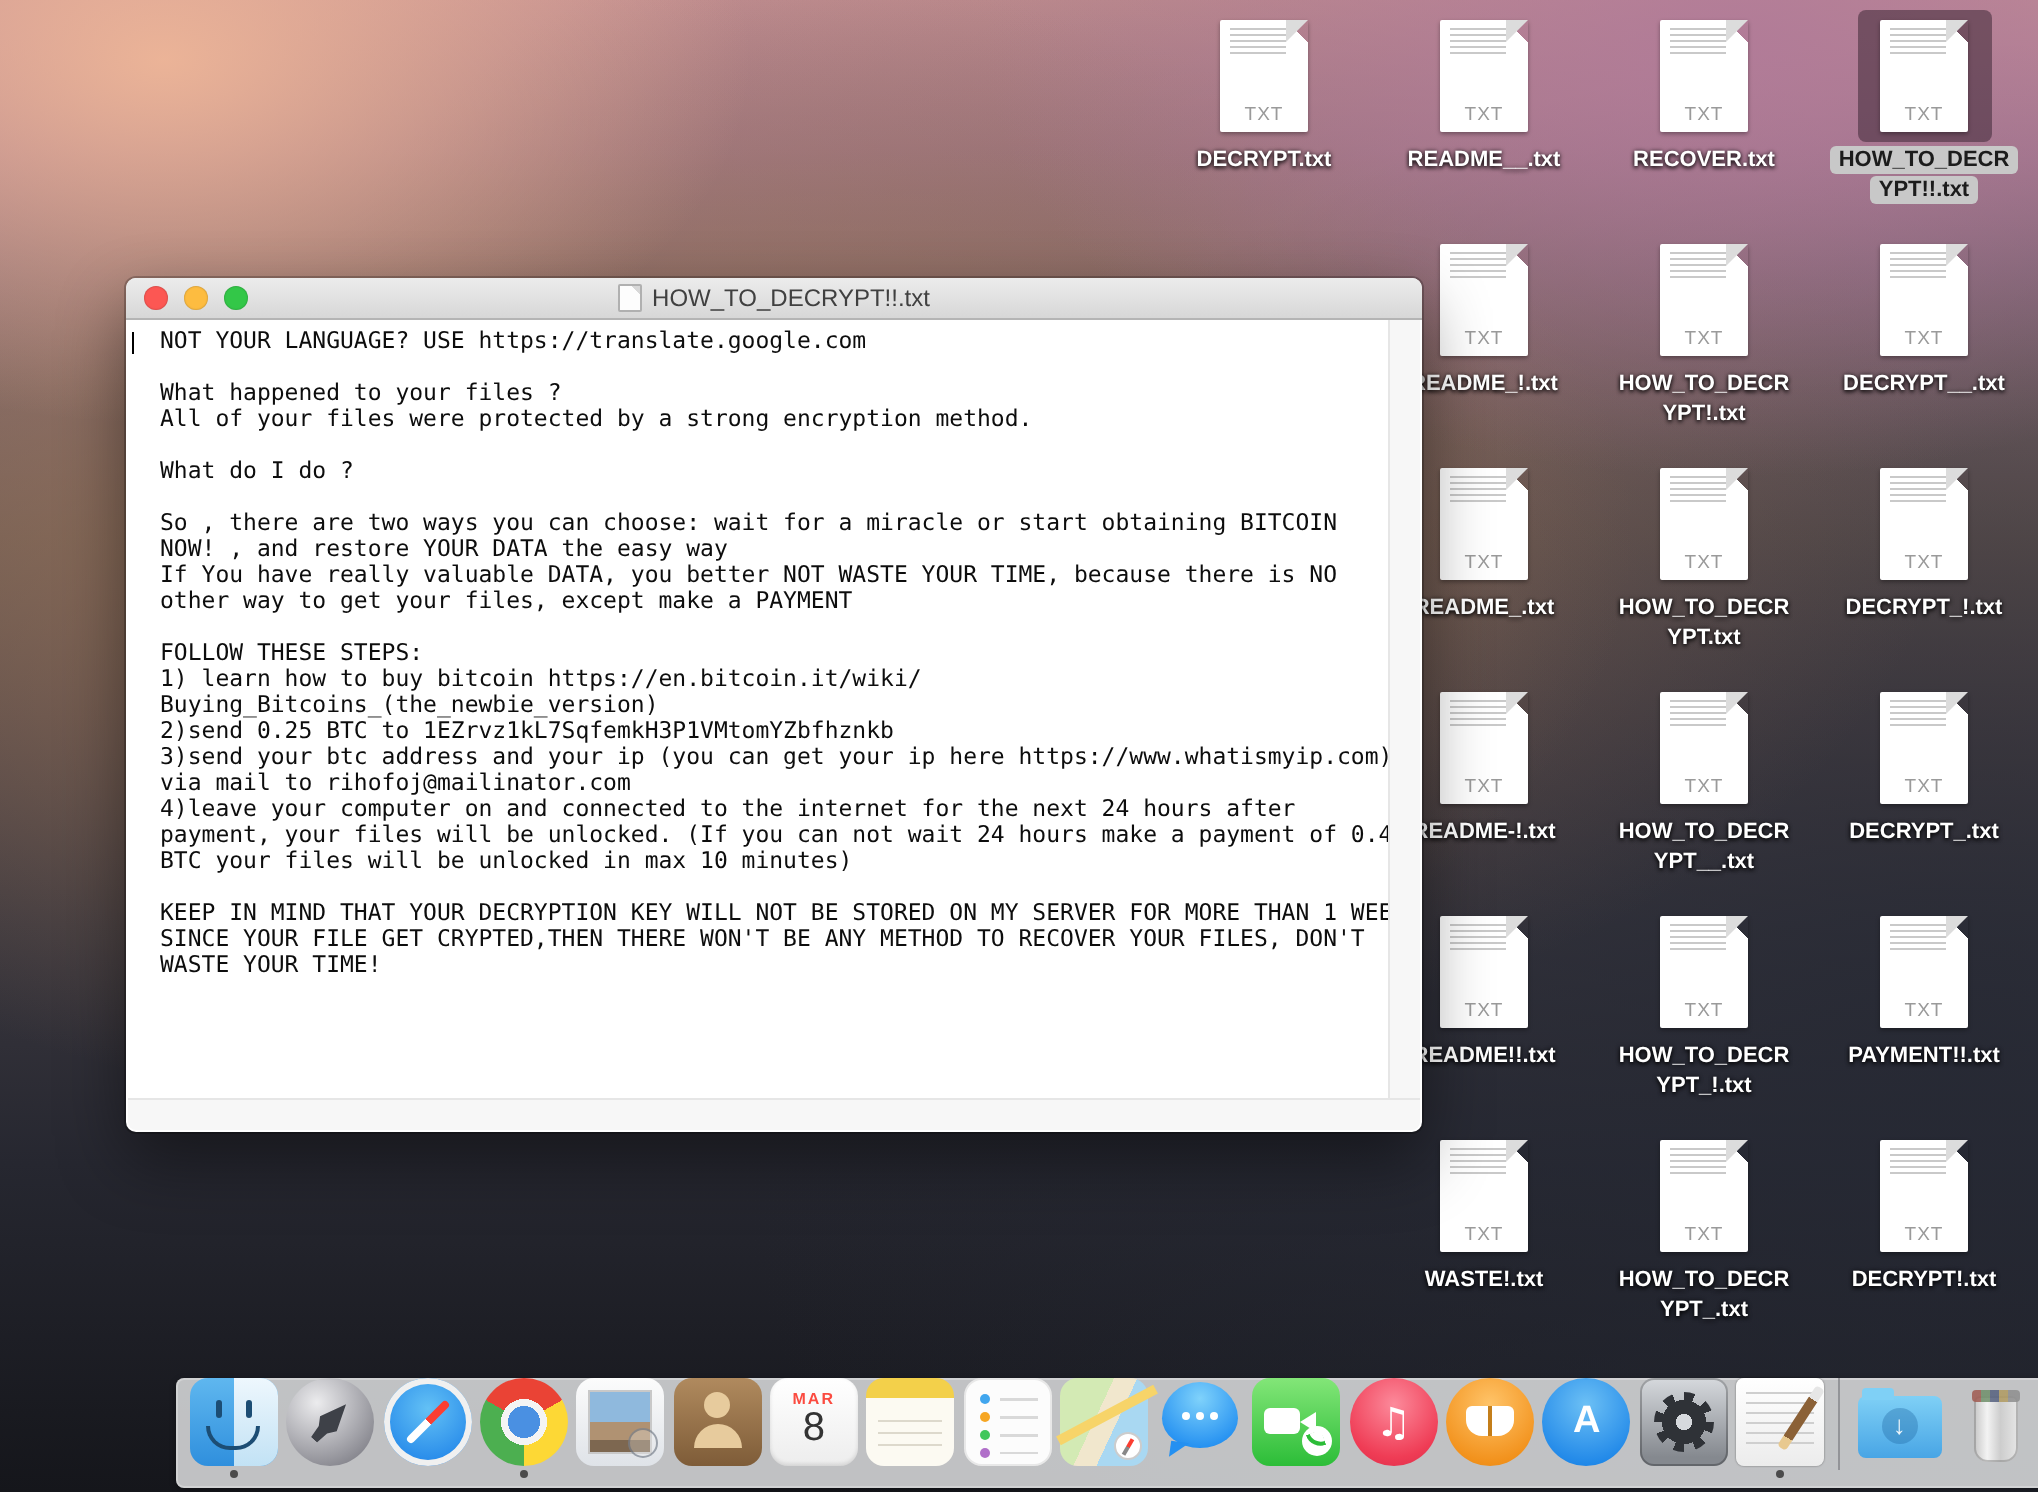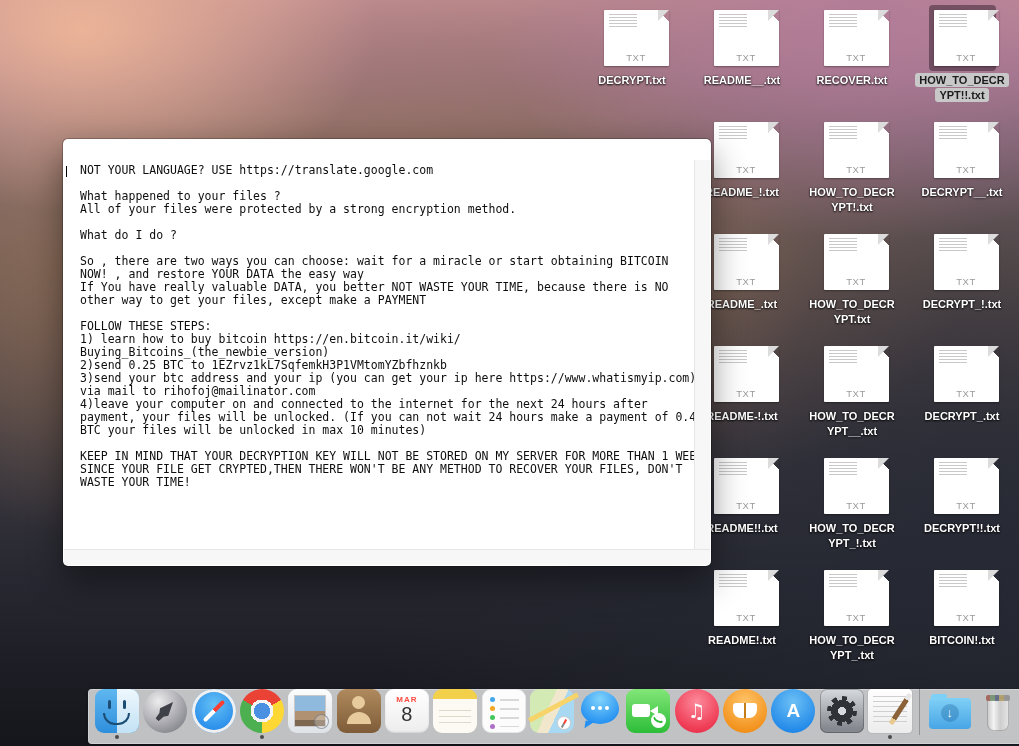--- a/index.html
+++ b/index.html
@@ -10,21 +10,21 @@
       radial-gradient(760px 420px at 28% 36%, rgba(158,118,88,.85), rgba(158,118,88,0) 70%),
       radial-gradient(600px 420px at 55% 30%, rgba(132,100,84,.6), rgba(132,100,84,0) 70%),
       radial-gradient(900px 760px at 96% 72%, rgba(38,41,52,.88), rgba(38,41,52,0) 68%),
       linear-gradient(180deg,#c28e94 0%,#a77b90 10%,#8d6f7e 18%,#7c6668 26%,#6b5a55 36%,#55494a 48%,#3a373e 62%,#262730 78%,#15161b 100%);
   }
   
   #desktop-icons{position:absolute;inset:0;}
   .dicon{position:absolute;width:104px;text-align:center;cursor:default;}
   .pagewrap{width:57px;margin:0 auto;padding:5px;border-radius:4px;}
   .dicon.selected .pagewrap{background:rgba(62,40,55,.55);}
-  .page{position:relative;width:65px;height:56px;margin:0 auto;border-radius:1px;
+  .page{position:relative;width:44px;height:56px;margin:0 auto;border-radius:1px;
     background:linear-gradient(225deg, rgba(0,0,0,0) 8px, #ffffff 8px);
     box-shadow:0 1px 2px rgba(0,0,0,.35);}
   .page::after{content:'';position:absolute;top:0;right:0;width:0;height:0;border-style:solid;
     border-width:0 0 11px 11px;border-color:transparent transparent transparent #dcdcdc;}
   .page::before{content:'';position:absolute;top:4px;left:5px;width:28px;height:14px;
     background:repeating-linear-gradient(180deg,#c9c9c9 0 1px, rgba(0,0,0,0) 1px 3px);}
   .ftype{position:absolute;bottom:3px;left:0;width:100%;text-align:center;font-size:9.5px;color:#9a9a9a;letter-spacing:.5px;}
   .lbl{margin-top:2px;display:flex;flex-direction:column;align-items:center;gap:1px;
     font-size:11px;font-weight:bold;color:#fff;line-height:14px;
     text-shadow:0 1px 2px rgba(0,0,0,.9),0 0 2px rgba(0,0,0,.55);}
@@ -293,57 +293,68 @@
           <span>YPT_!.txt</span>
         </div>
   </div>
       <div class="dicon" style="left: 910px; top: 453px;">
     <div class="pagewrap">
       <div class="page">
         <span class="ftype">TXT</span>
       </div>
     </div>
     <div class="lbl">
-          <span>DECRYPT!!.txt</span>
+          <span>PAYMENT!!.txt</span>
         </div>
   </div>
       <div class="dicon" style="left: 690px; top: 565px;">
     <div class="pagewrap">
       <div class="page">
         <span class="ftype">TXT</span>
       </div>
     </div>
     <div class="lbl">
-          <span>README!.txt</span>
+          <span>WASTE!.txt</span>
         </div>
   </div>
       <div class="dicon" style="left: 800px; top: 565px;">
     <div class="pagewrap">
       <div class="page">
         <span class="ftype">TXT</span>
       </div>
     </div>
     <div class="lbl">
           <span>HOW_TO_DECR</span>
           <span>YPT_.txt</span>
         </div>
   </div>
       <div class="dicon" style="left: 910px; top: 565px;">
     <div class="pagewrap">
       <div class="page">
         <span class="ftype">TXT</span>
       </div>
     </div>
     <div class="lbl">
-          <span>BITCOIN!.txt</span>
+          <span>DECRYPT!.txt</span>
         </div>
   </div>
     </div>
 
   <div class="window">
+    <div class="titlebar">
+      <div class="tl">
+        <i style="background: rgb(252, 87, 83);"></i>
+        <i style="background: rgb(253, 188, 64);"></i>
+        <i style="background: rgb(51, 199, 72);"></i>
+      </div>
+      <div class="wtitle">
+        <span class="proxy"></span>
+        <span>HOW_TO_DECRYPT!!.txt</span>
+      </div>
+    </div>
     <div class="wcontent">
       <div class="caret"></div>
       <pre>NOT YOUR LANGUAGE? USE https://translate.google.com
 
 What happened to your files ?
 All of your files were protected by a strong encryption method.
 
 What do I do ?
 
 So , there are two ways you can choose: wait for a miracle or start obtaining BITCOIN

